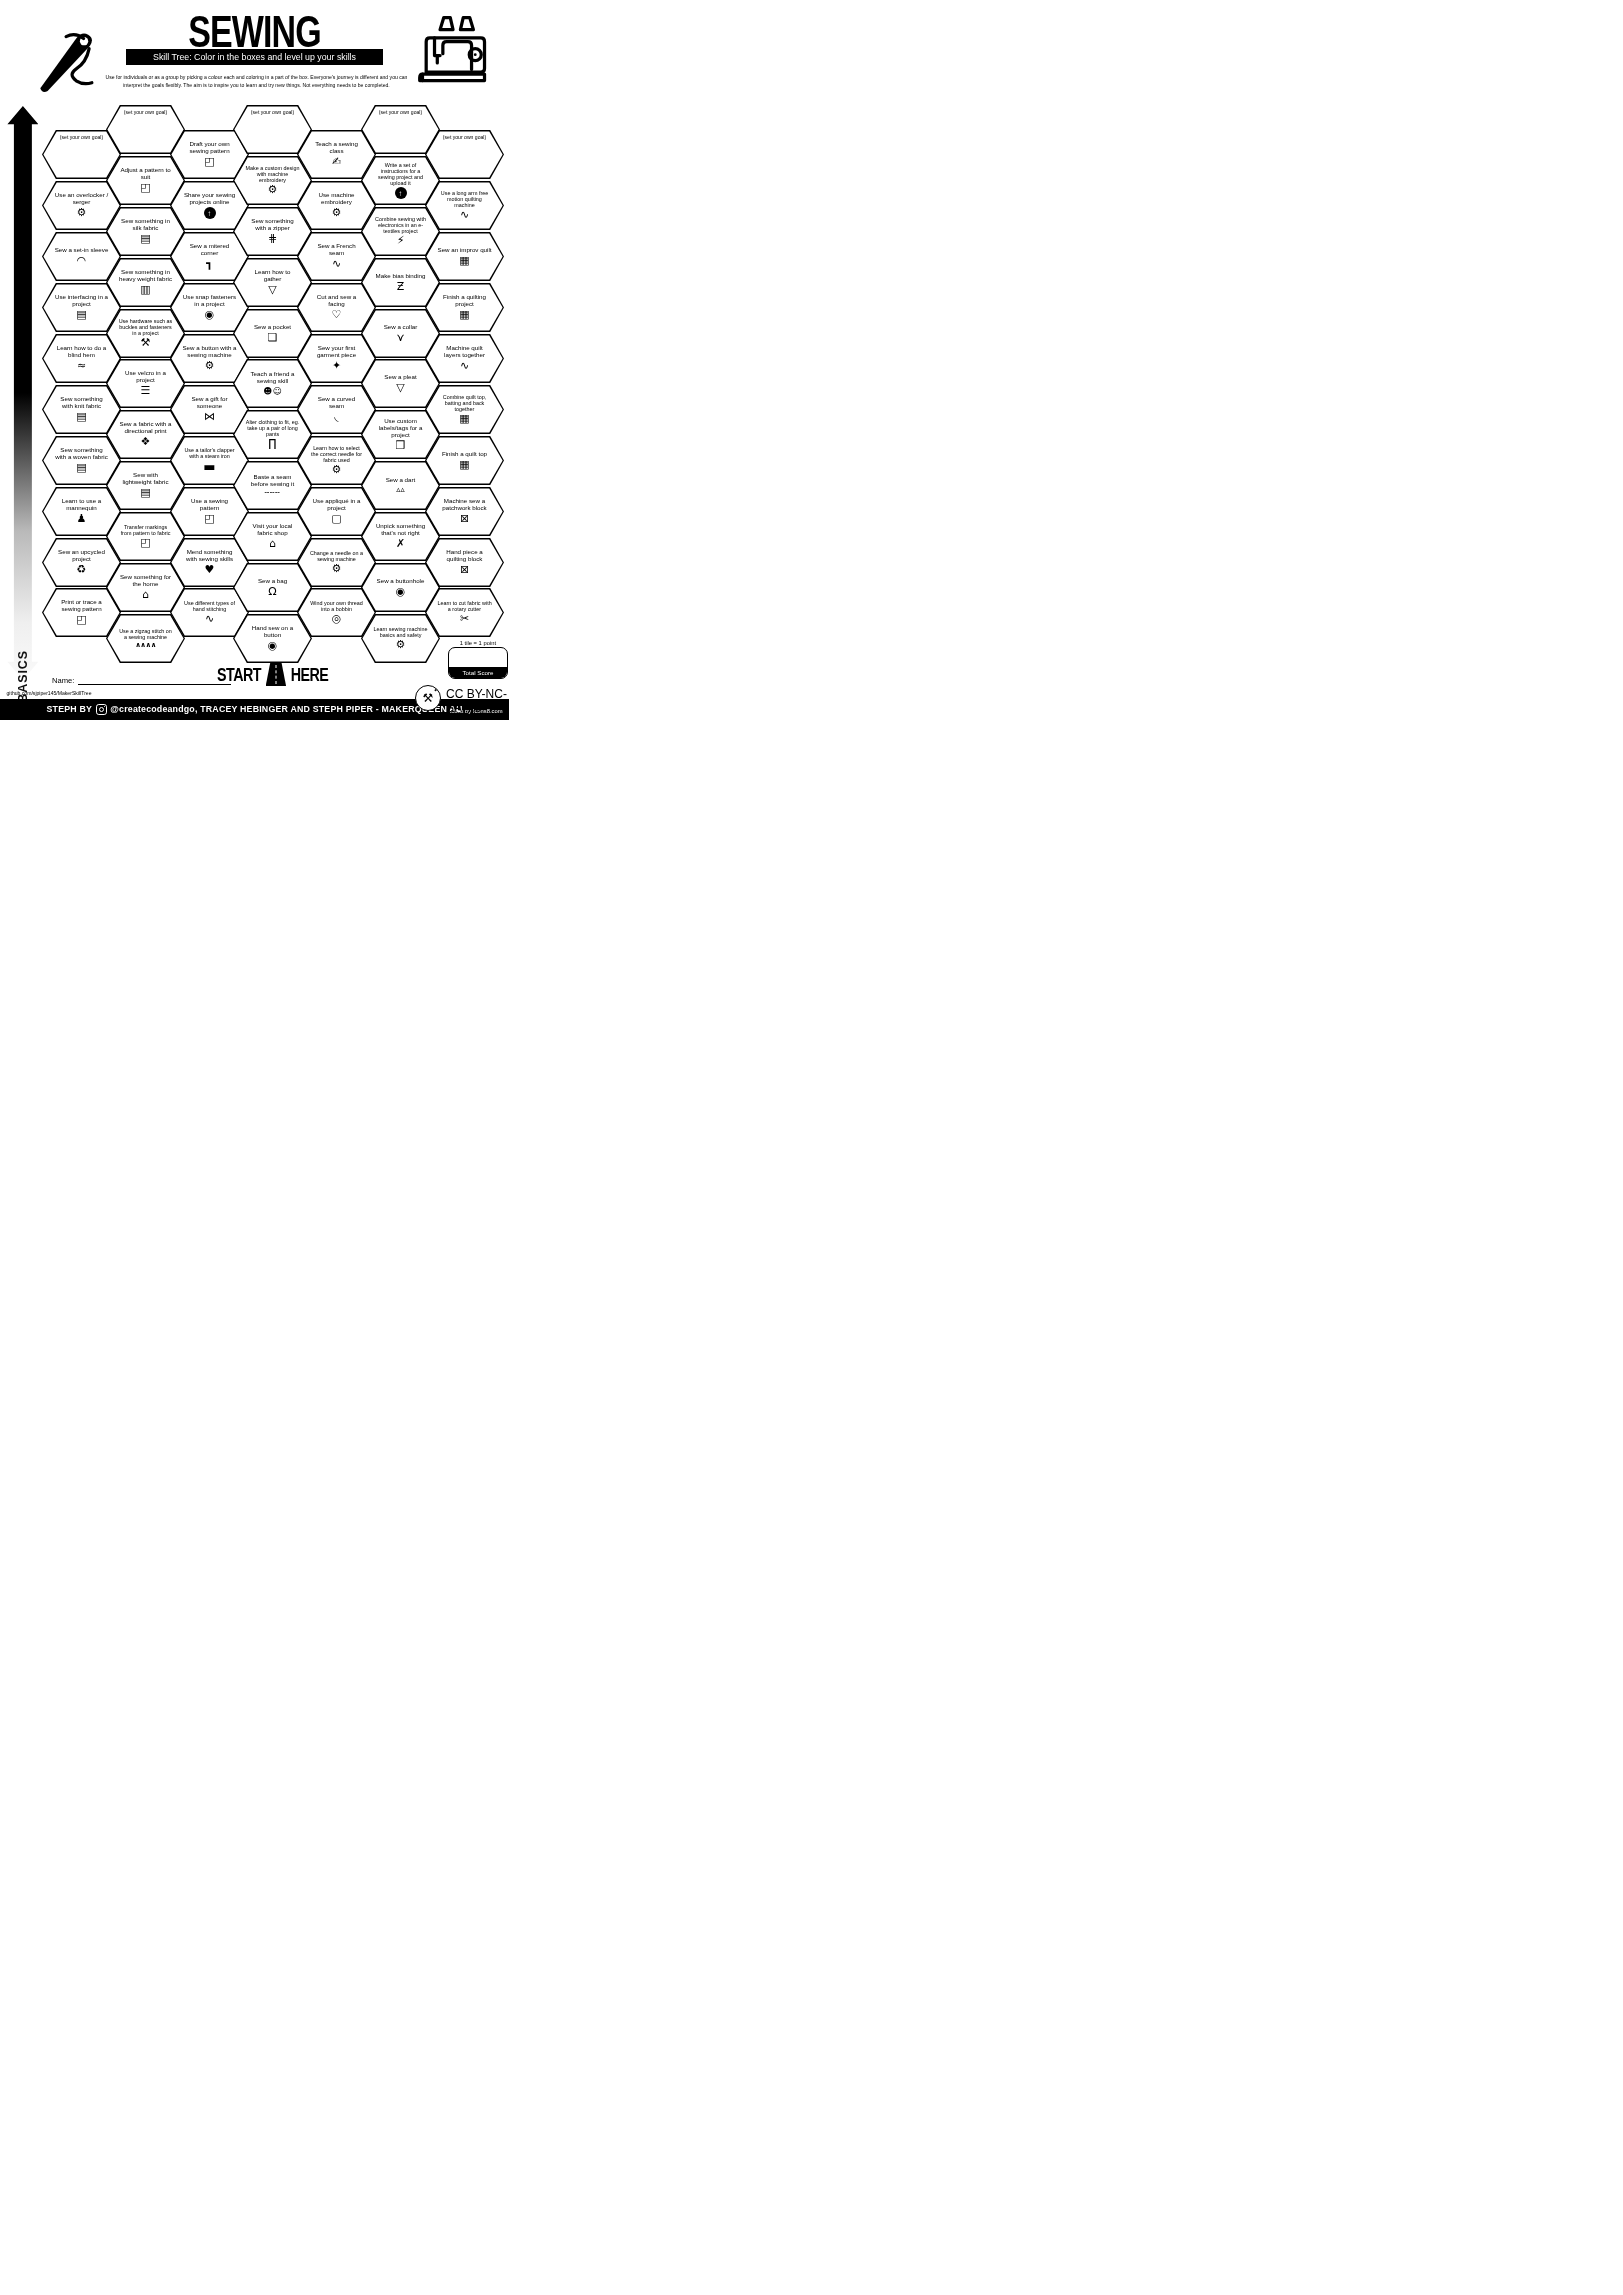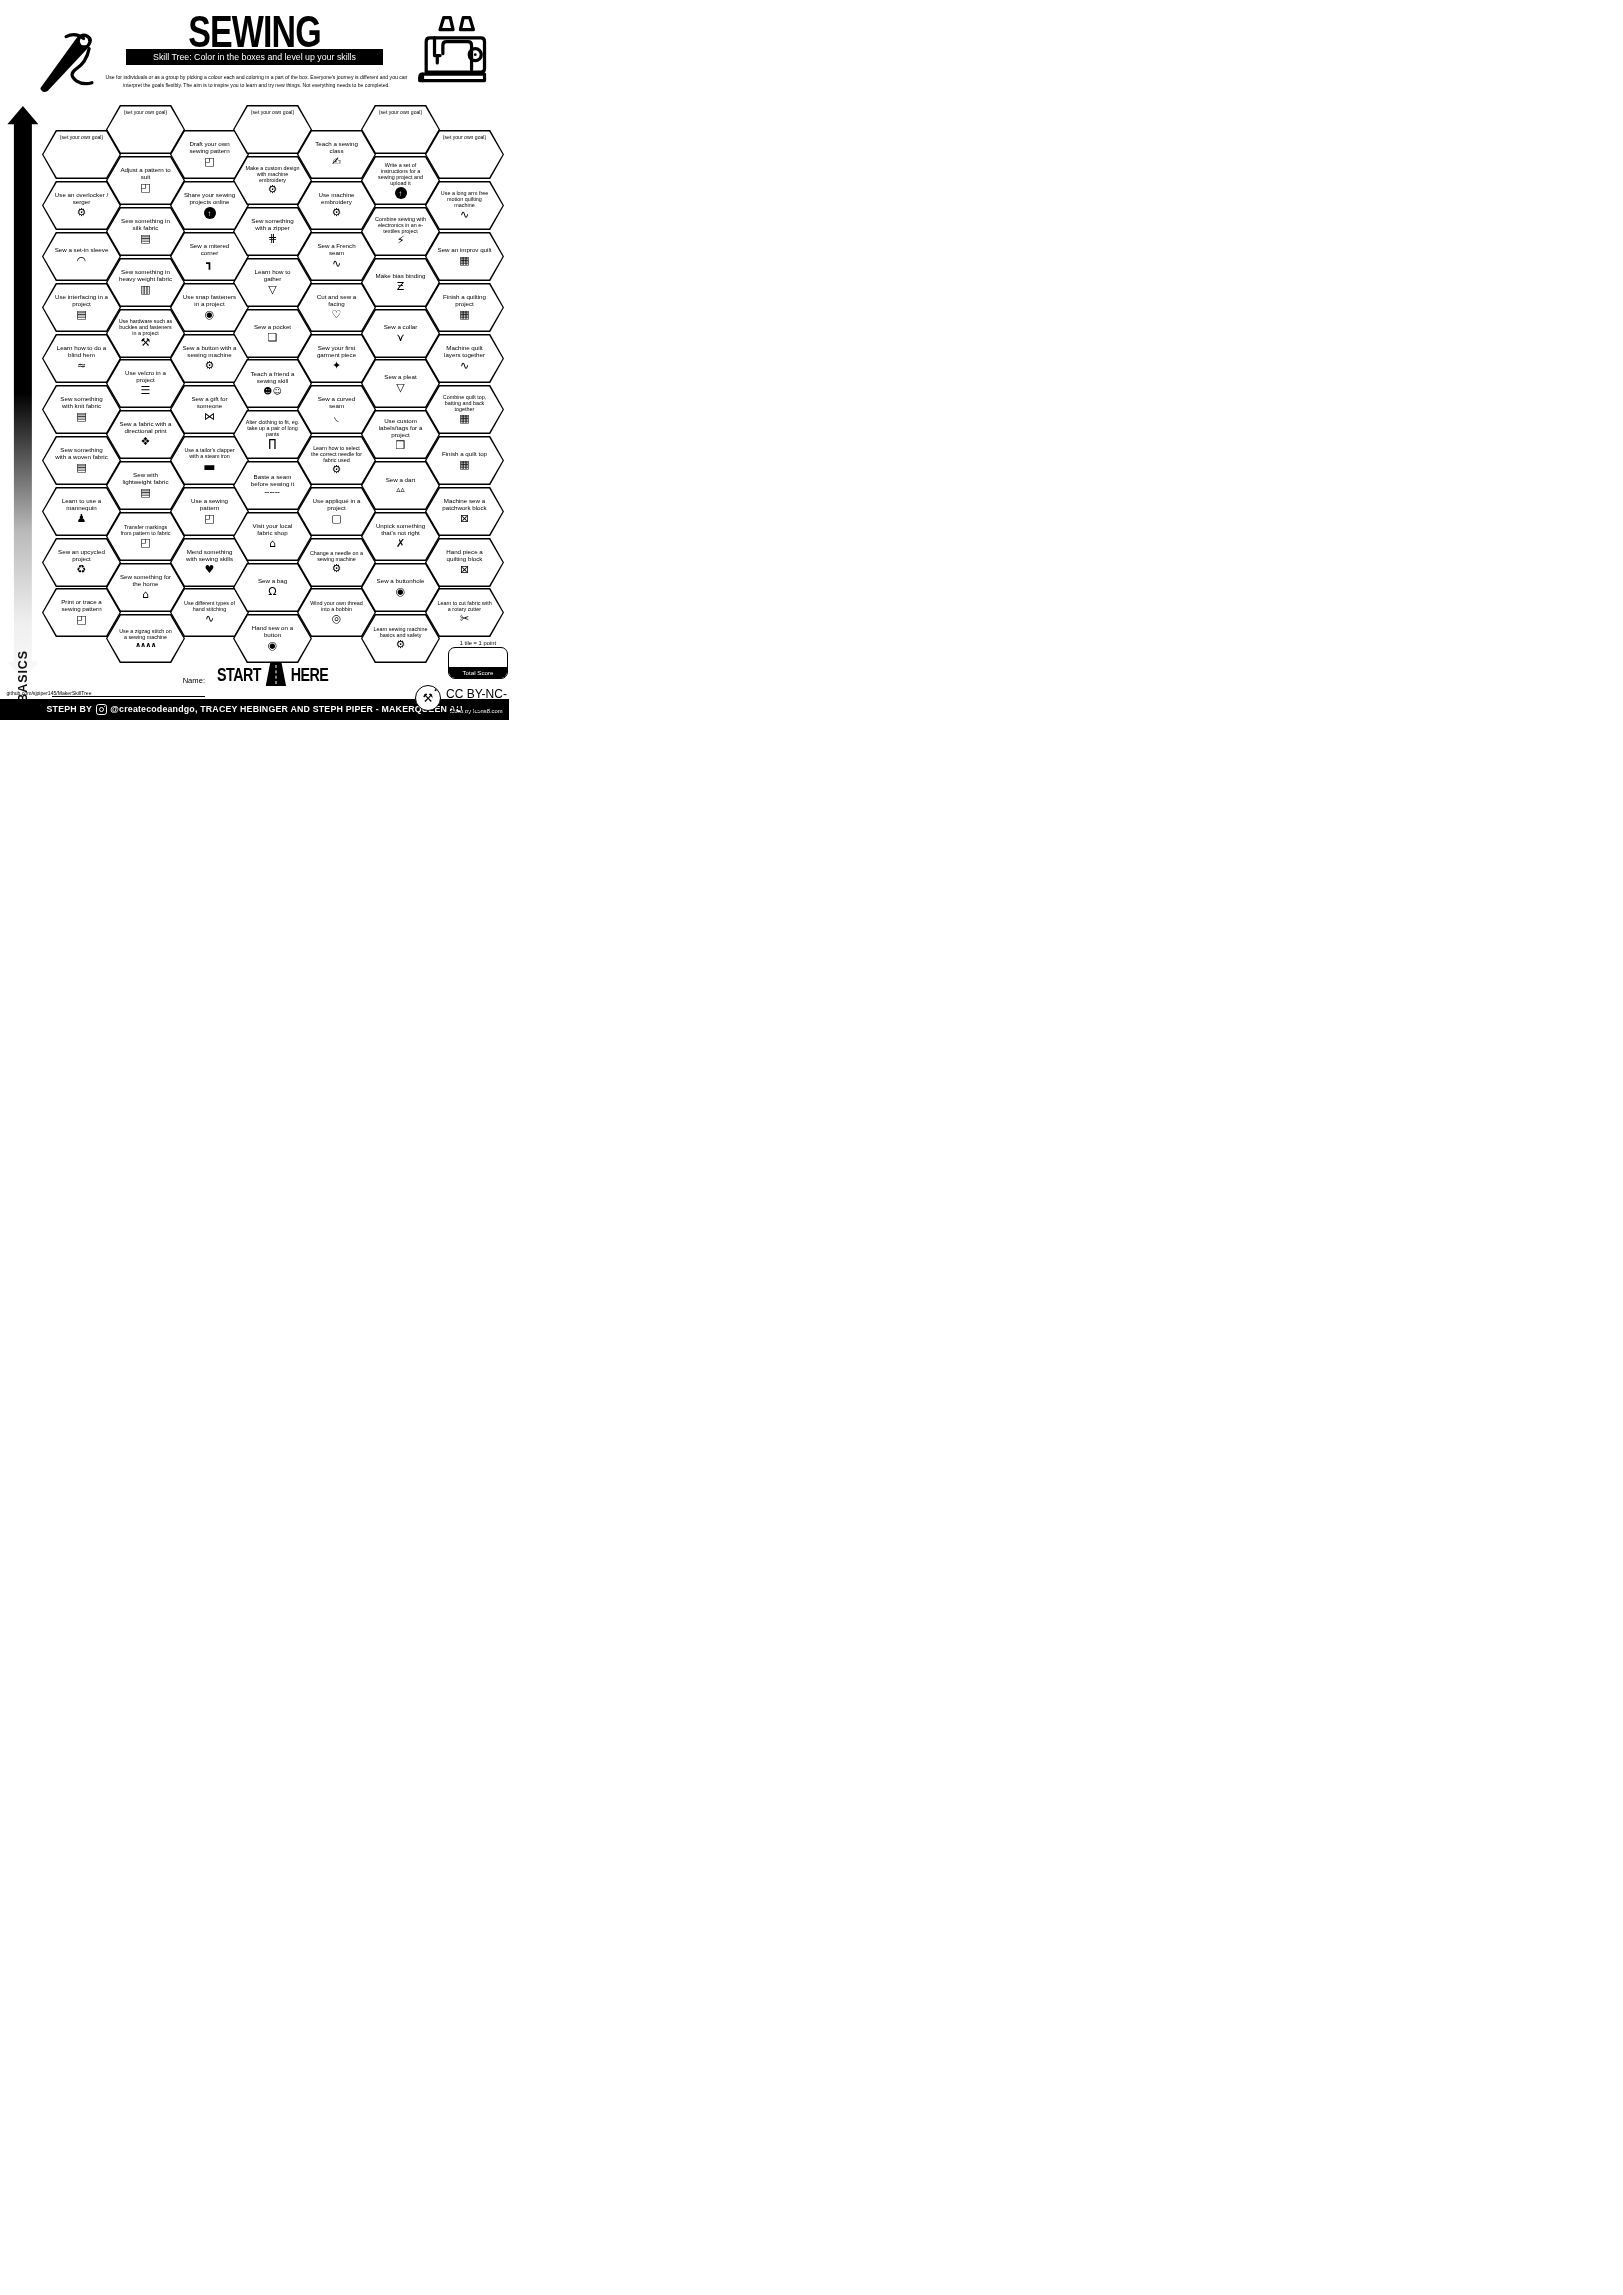--- a/index.html
+++ b/index.html
@@ -52,21 +52,21 @@
       display:flex;align-items:center;justify-content:center;font-size:7.9px;font-weight:700;}
 
   
   .start-here{position:absolute;left:217px;top:663px;display:flex;align-items:center;gap:4.6px;}
   .start-word{font-size:14.3px;font-weight:900;transform:scaleY(1.25);letter-spacing:-0.5px;}
   .road-icon{position:relative;width:20.4px;height:23px;background:#000;
       clip-path:polygon(22% 0,78% 0,100% 100%,0 100%);}
   .road-icon::after{content:"";position:absolute;left:50%;top:2.3px;bottom:2.3px;
       border-left:1.4px dashed #fff;transform:translateX(-50%);}
 
-  .name-row{position:absolute;left:52px;top:676px;display:flex;align-items:flex-end;gap:4px;flex-direction:column;}
+  .name-row{position:absolute;left:52px;top:676px;display:flex;align-items:flex-end;gap:4px;}
   .name-label{font-size:7.6px;}
   .name-line{width:153px;height:7px;border-bottom:1.2px solid #000;}
 
   .github{position:absolute;left:6.5px;top:690px;font-size:5.1px;}
 
   .tile-points{position:absolute;right:13px;top:640px;font-size:5.8px;font-weight:500;}
   .total-score{position:absolute;left:448px;top:647px;width:60px;height:32px;
       border:1.4px solid #000;border-radius:7px;box-sizing:border-box;background:#fff;
       overflow:hidden;display:flex;flex-direction:column;justify-content:flex-end;z-index:3;}
   .total-score .score-bar{height:11px;background:#000;color:#fff;display:flex;

